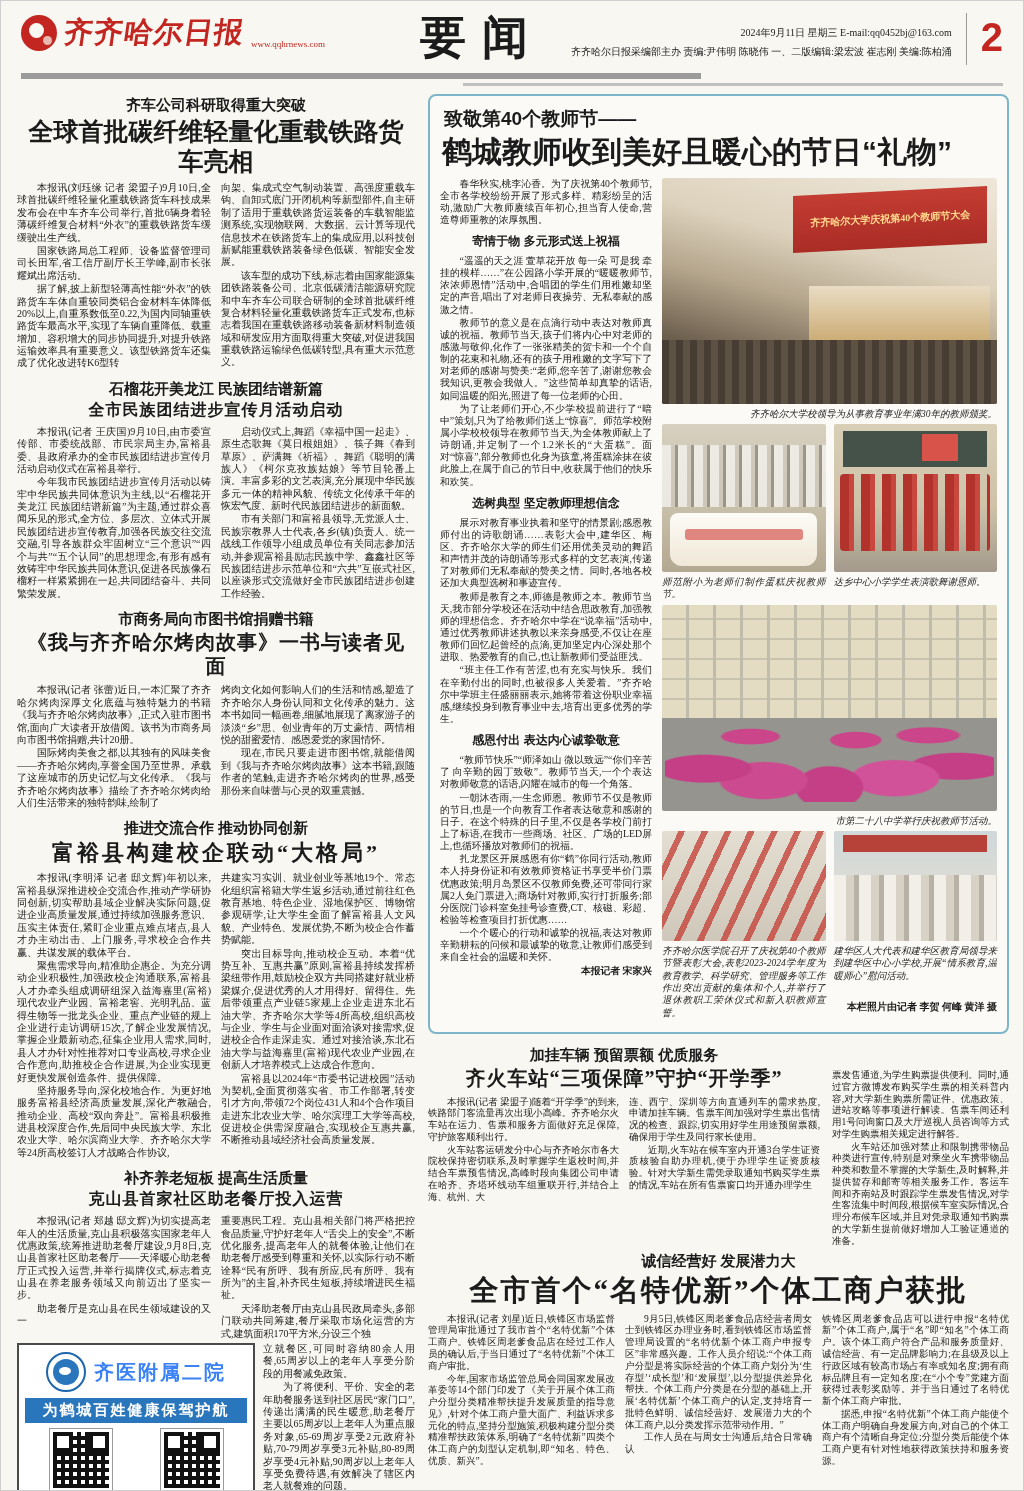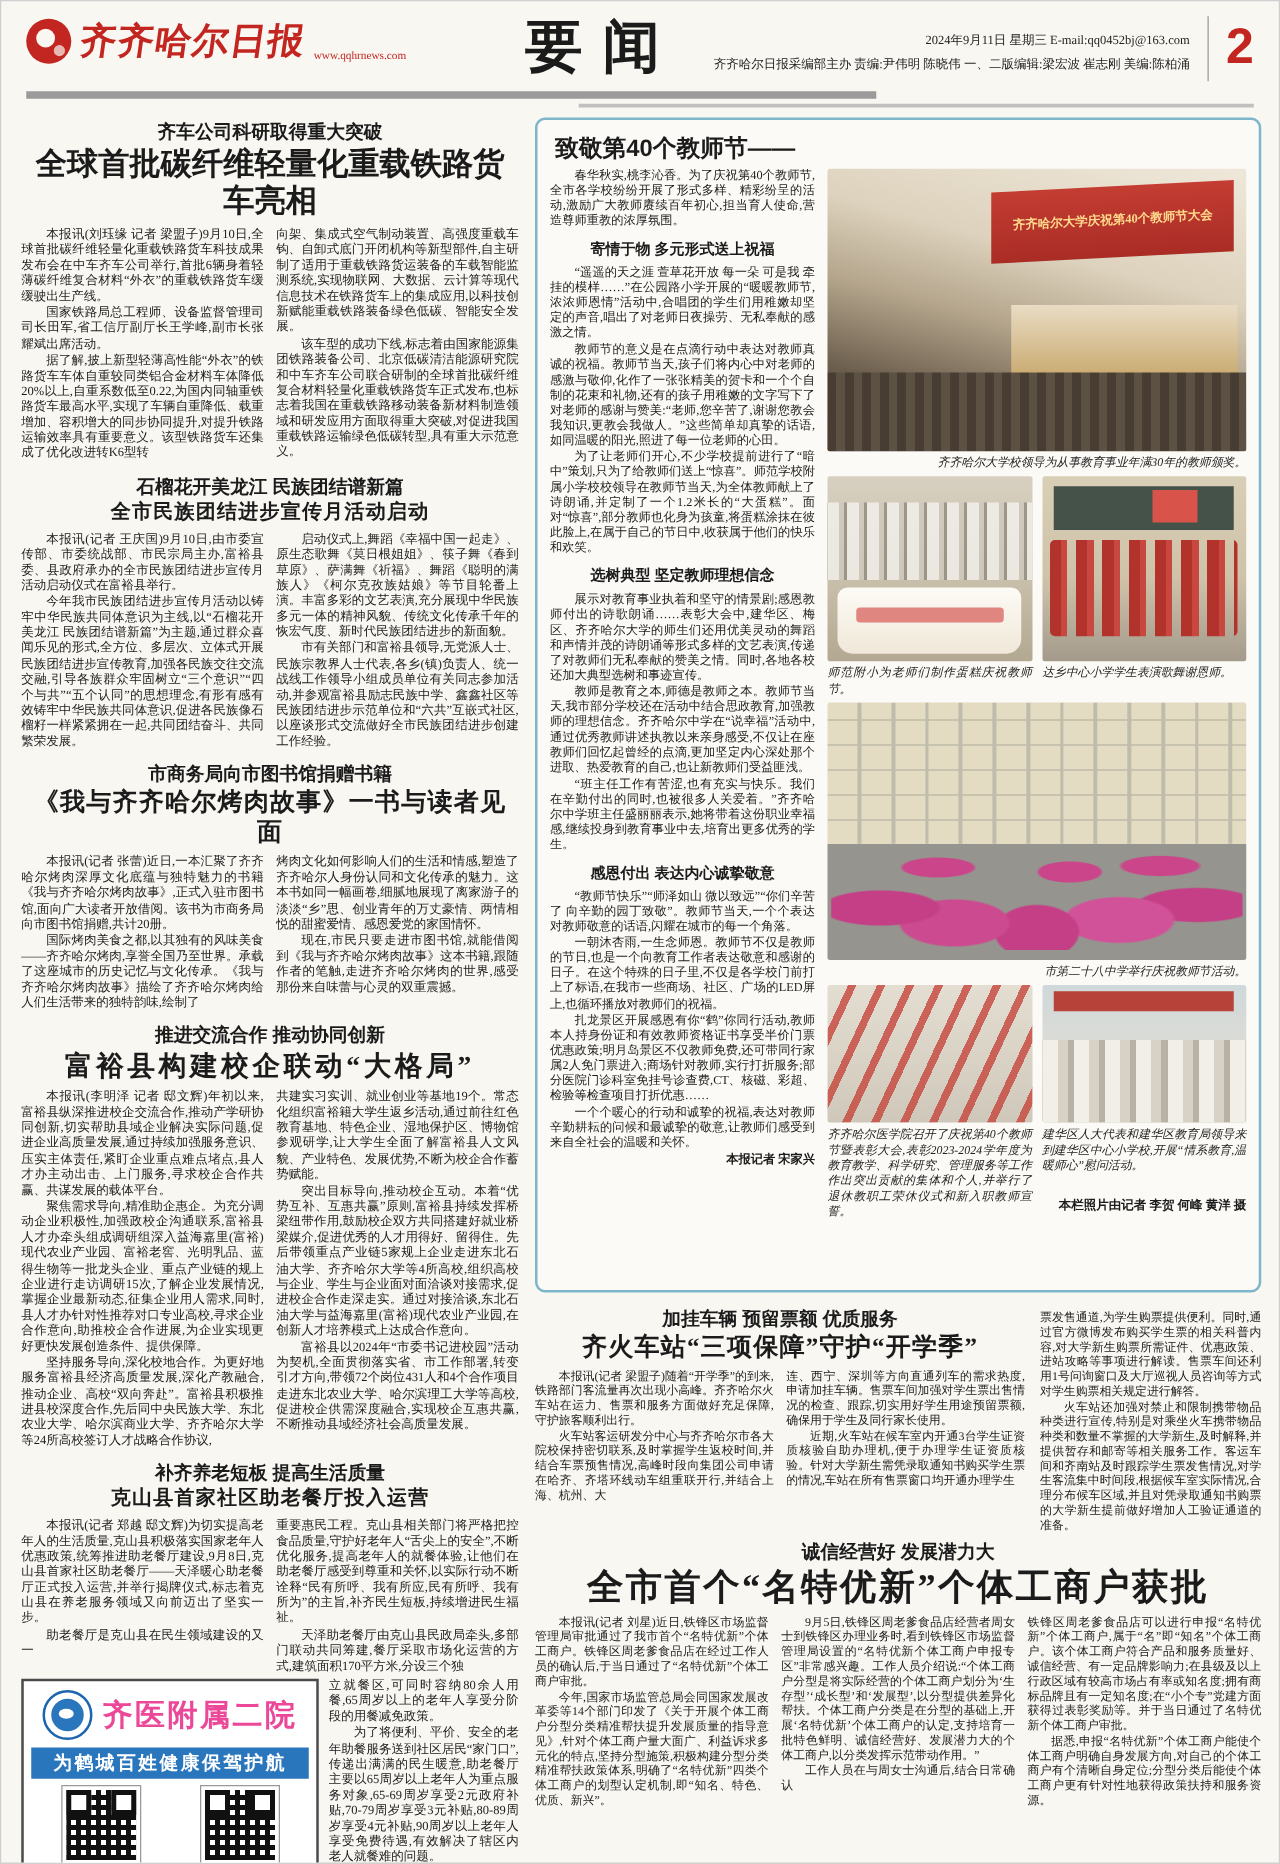--- a/index.html
+++ b/index.html
@@ -78,35 +78,35 @@
      radial-gradient(ellipse at 58% 48%,#ca4589 0 9%,transparent 10%),
      radial-gradient(ellipse at 80% 44%,#ca4589 0 8%,transparent 9%);}
   .p-sash{height:110px;background:linear-gradient(#e4ded2,#cfc8ba);}
   .sash{position:absolute;inset:0;background:repeating-linear-gradient(115deg,transparent 0 15px,#c5453c 15px 21px);opacity:.8;}
   .p-gift{height:110px;background:linear-gradient(#cfd8da 0%,#e0ddd4 60%,#d6d0c4 100%);}
   .gift-banner{position:absolute;top:4%;left:6%;right:6%;height:15%;background:#b7423a;}
   .gift-people{position:absolute;bottom:0;left:0;right:0;height:60%;background:repeating-linear-gradient(90deg,#f2efe9 0 12px,#d8d2c6 12px 20px,#b8b2a6 20px 25px);}
   
   .bottom-row{display:flex;gap:12px;margin-bottom:4px;}
   .train{width:392px;flex:none;}
-  .train-cont{flex:1;min-width:0;padding-top:6px;}
+  .train-cont{flex:1;min-width:0;padding-top:6px;margin-top:20px;}
   .bsmall .para{font-size:9.5px;line-height:1.24;}
   .h-train{font-size:20px;letter-spacing:1px;}
   .h-shop{font-size:29px;letter-spacing:2px;}
   .cols3{display:flex;gap:10px;}
   .cols3>div{flex:1;min-width:0;}
   
   .elder-row{display:flex;gap:8px;align-items:flex-start;margin-top:2px;}
   .elder-narrow{flex:1;min-width:0;}
   .ad{border:2px solid #4a4a4a;background:#fff;width:238px;flex:none;padding:7px 6px;display:flex;flex-direction:column;gap:6px;box-sizing:border-box;}
   .ad-top{display:flex;align-items:center;gap:8px;justify-content:center;}
   .ad-logo{width:36px;height:36px;border-radius:50%;border:2px solid #1d66ad;position:relative;background:#fff;flex:none;}
   .ad-logo::after{content:"";position:absolute;inset:5px;border-radius:50%;background:#2a76bd;}
   .ad-logo::before{content:"";position:absolute;left:11px;top:13px;width:12px;height:8px;border-radius:50%;background:#fff;z-index:1;}
-  .ad-title{color:#ec4899;font-size:24px;font-weight:900;font-family:"Liberation Sans",sans-serif;letter-spacing:2px;white-space:nowrap;}
+  .ad-title{color:#3b82f6;font-size:20px;font-weight:900;font-family:"Liberation Sans",sans-serif;letter-spacing:2px;white-space:nowrap;}
   .ad-slogan{background:#2a76bd;color:#fff;text-align:center;font-size:15px;font-weight:bold;padding:3px 0;letter-spacing:2px;}
   .ad-qrs{display:flex;justify-content:space-around;}
   .qr-wrap{text-align:center;}
   .qr{width:56px;height:56px;margin:0 auto 3px;position:relative;border:3px solid #fff;outline:1px solid #999;
       background:repeating-linear-gradient(0deg,#111 0 4px,transparent 4px 8px),repeating-linear-gradient(90deg,#111 0 4px,#fff 4px 8px);}
   .qr::before,.qr::after{content:"";position:absolute;width:12px;height:12px;background:#fff;border:4px solid #111;box-sizing:content-box;}
   .qr::before{top:0;left:0;}
   .qr::after{top:0;right:0;}
 </style>
 </head>
@@ -234,20 +234,21 @@
             </div>
         </div>
       </div>
 
     </div>
 
     <div class="col-right">
 
       <div class="main-box">
         <div class="main-kicker">致敬第40个教师节——</div>
+        <div class="main-headline">鹤城教师收到美好且暖心的节日“礼物”</div>
         <div class="main-cols">
           <div class="main-text">
               <p class="para">春华秋实,桃李沁香。为了庆祝第40个教师节,全市各学校纷纷开展了形式多样、精彩纷呈的活动,激励广大教师赓续百年初心,担当育人使命,营造尊师重教的浓厚氛围。</p>
               <h4 class="subhead">寄情于物 多元形式送上祝福</h4>
               <p class="para">“遥遥的天之涯 萱草花开放 每一朵 可是我 牵挂的模样……”在公园路小学开展的“暖暖教师节,浓浓师恩情”活动中,合唱团的学生们用稚嫩却坚定的声音,唱出了对老师日夜操劳、无私奉献的感激之情。</p>
               <p class="para">教师节的意义是在点滴行动中表达对教师真诚的祝福。教师节当天,孩子们将内心中对老师的感激与敬仰,化作了一张张精美的贺卡和一个个自制的花束和礼物,还有的孩子用稚嫩的文字写下了对老师的感谢与赞美:“老师,您辛苦了,谢谢您教会我知识,更教会我做人。”这些简单却真挚的话语,如同温暖的阳光,照进了每一位老师的心田。</p>
               <p class="para">为了让老师们开心,不少学校提前进行了“暗中”策划,只为了给教师们送上“惊喜”。师范学校附属小学校校领导在教师节当天,为全体教师献上了诗朗诵,并定制了一个1.2米长的“大蛋糕”。面对“惊喜”,部分教师也化身为孩童,将蛋糕涂抹在彼此脸上,在属于自己的节日中,收获属于他们的快乐和欢笑。</p>
               <h4 class="subhead">选树典型 坚定教师理想信念</h4>
               <p class="para">展示对教育事业执着和坚守的情景剧;感恩教师付出的诗歌朗诵……表彰大会中,建华区、梅区、齐齐哈尔大学的师生们还用优美灵动的舞蹈和声情并茂的诗朗诵等形式多样的文艺表演,传递了对教师们无私奉献的赞美之情。同时,各地各校还加大典型选树和事迹宣传。</p>
               <p class="para">教师是教育之本,师德是教师之本。教师节当天,我市部分学校还在活动中结合思政教育,加强教师的理想信念。齐齐哈尔中学在“说幸福”活动中,通过优秀教师讲述执教以来亲身感受,不仅让在座教师们回忆起曾经的点滴,更加坚定内心深处那个进取、热爱教育的自己,也让新教师们受益匪浅。</p>

